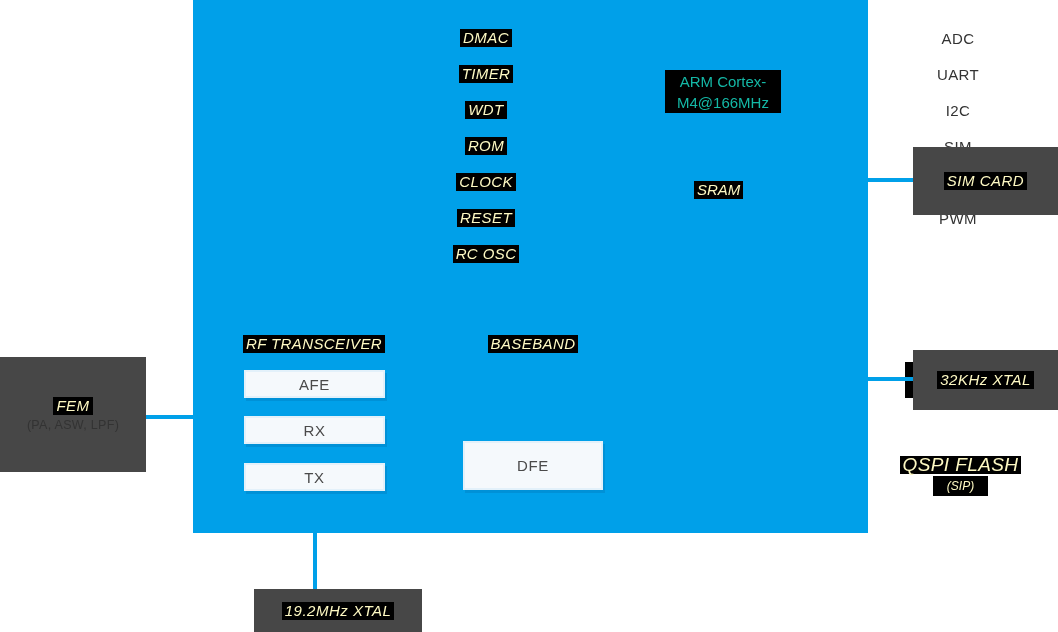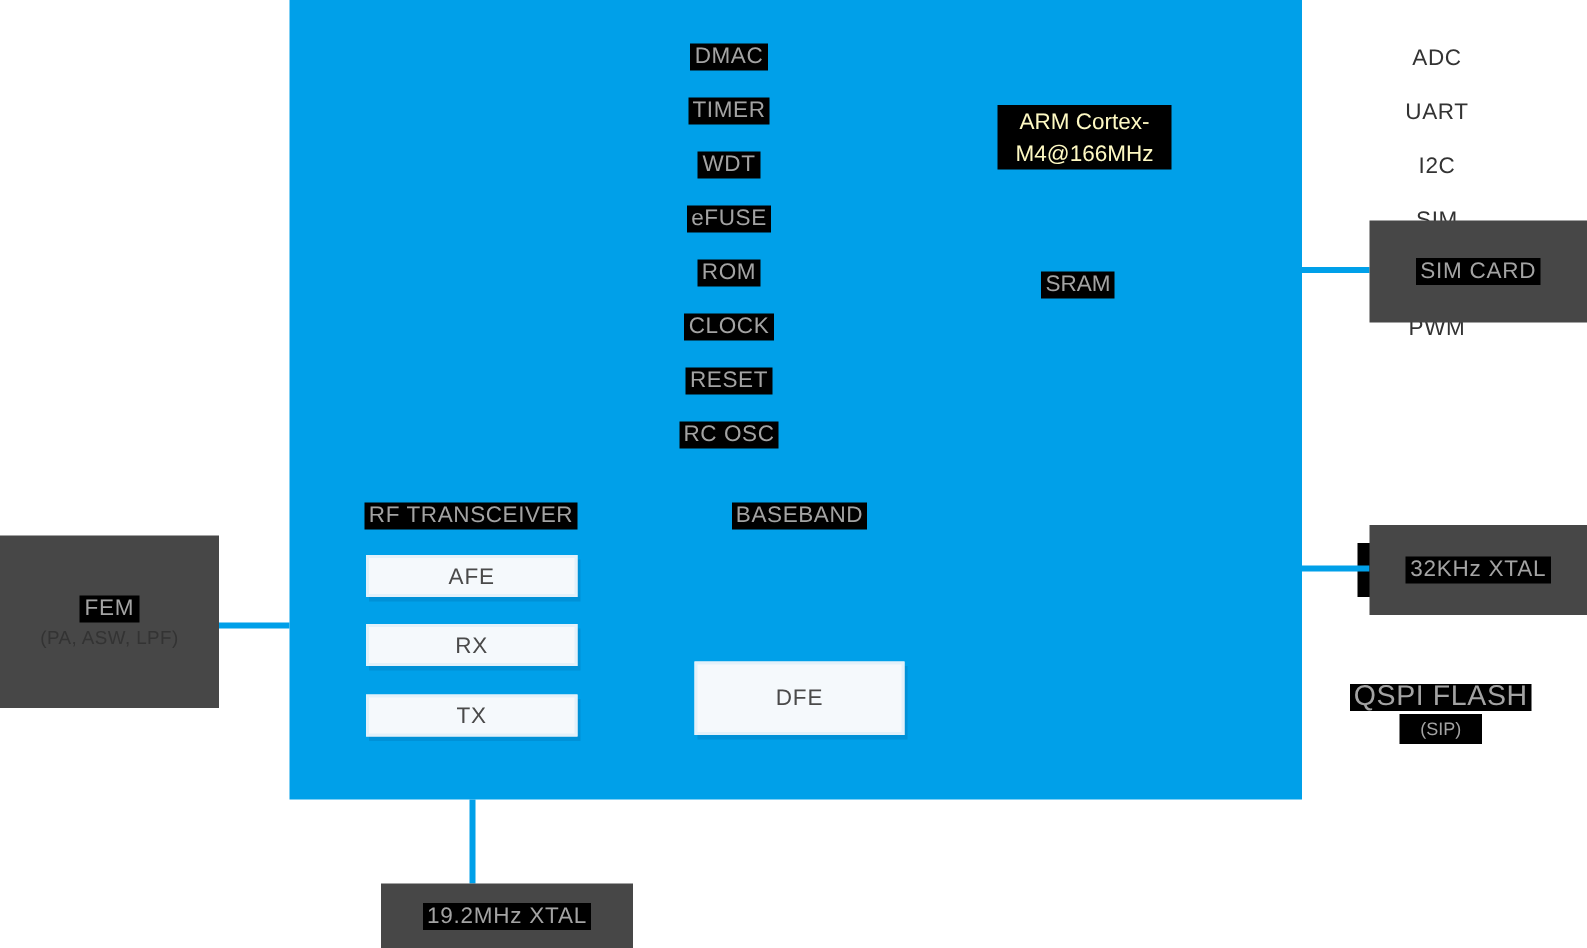--- a/index.html
+++ b/index.html
@@ -12,28 +12,29 @@
   .soc {
     position:absolute; left:193px; top:0; width:675px; height:533px;
     background:#00A0E9;
   }
   .col { position:absolute; width:200px; display:flex; flex-direction:column; }
   .col .row {
     height:36px; display:flex; align-items:center; justify-content:center;
     font-size:15px; letter-spacing:0.4px; color:#333333;
   }
   .hl {
-    background:#000000; color:#a3a3a3; padding:0 3px; line-height:18px;
+    background:#000000; color:#fef9c3; padding:0 3px; line-height:18px;
     display:inline-block;
+    font-style:italic;
   }
   .left-col  { left:193px; top:20px; }
   .right-col { left:665px; top:20px; }
   .cpu-box {
     position:absolute; left:472px; top:70px; width:116px; height:43px;
-    background:#000000; color:#fef9c3; font-size:15px; line-height:21px;
+    background:#000000; color:#14b8a6; font-size:15px; line-height:21px;
     text-align:center; display:flex; flex-direction:column; justify-content:center;
   }
   .sram { position:absolute; left:501px; top:181px; font-size:15px; }
   .sec-title {
     position:absolute; width:180px; text-align:center; font-size:15px;
     letter-spacing:0.4px;
   }
   .wbox {
     position:absolute; background:#F5F9FC; border:2px solid #E3F1FA;
     box-shadow:2px 3px 0 rgba(0,90,150,0.22);
@@ -70,23 +71,20 @@
 
     <div class="col left-col">
       <div class="row">
           <span class="hl">DMAC</span>
         </div>
       <div class="row">
           <span class="hl">TIMER</span>
         </div>
       <div class="row">
           <span class="hl">WDT</span>
-        </div>
-      <div class="row">
-          <span class="hl">eFUSE</span>
         </div>
       <div class="row">
           <span class="hl">ROM</span>
         </div>
       <div class="row">
           <span class="hl">CLOCK</span>
         </div>
       <div class="row">
           <span class="hl">RESET</span>
         </div>

